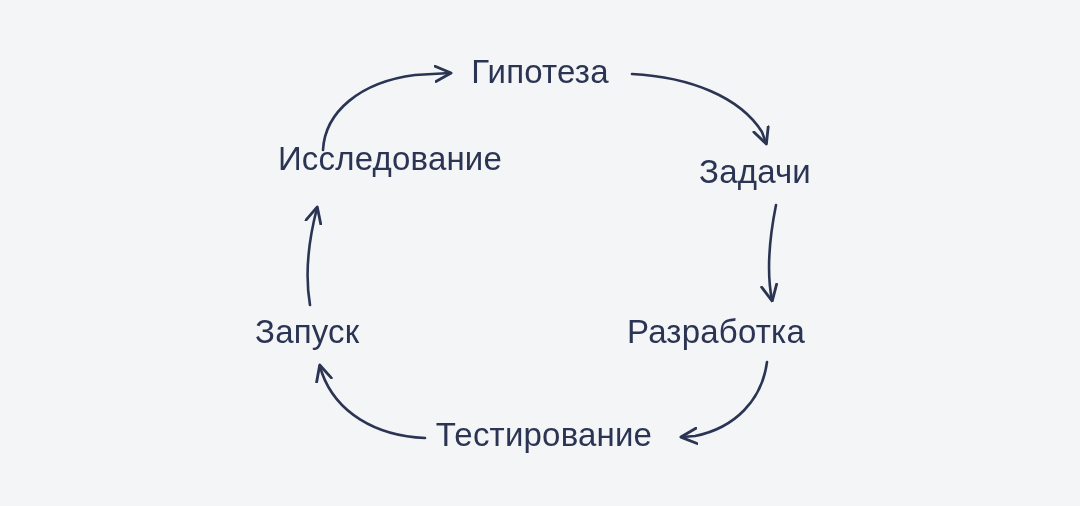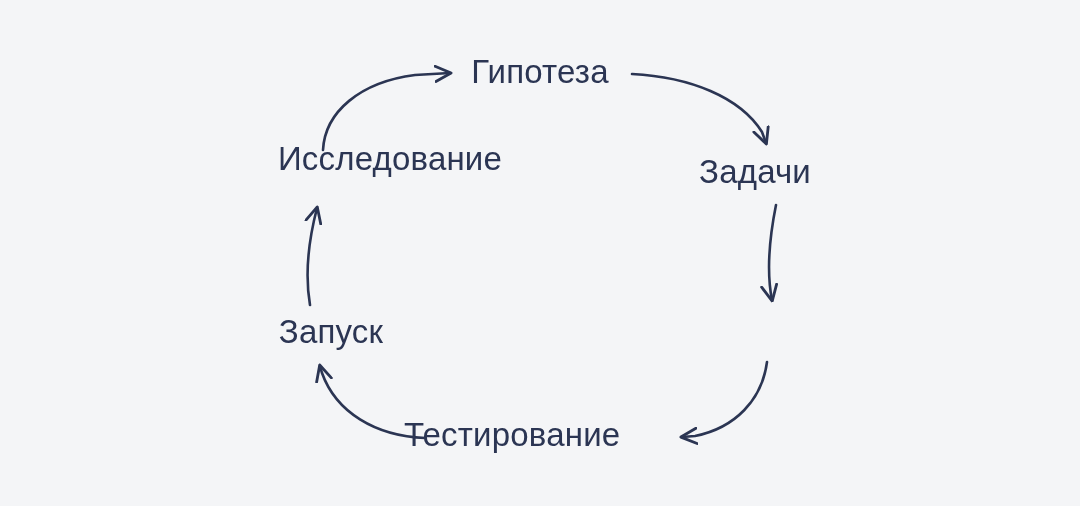--- a/index.html
+++ b/index.html
@@ -34,22 +34,22 @@
     letter-spacing: 0.2px;
     color: #2b3553;
     white-space: nowrap;
     line-height: 1;
     user-select: none;
   }
   
   #node-hypothesis  { left: 390px; top: 55px;  width: 300px; text-align: center; }
   #node-tasks       { left: 665px; top: 155px; width: 180px; text-align: center; }
   #node-development { left: 596px; top: 315px; width: 240px; text-align: center; }
-  #node-testing     { left: 404px; top: 418px; width: 280px; }
-  #node-launch      { left: 255px; top: 315px; width: 152px; text-align: center; }
+  #node-testing     { left: 404px; top: 418px; width: 280px; text-align: center; }
+  #node-launch      { left: 255px; top: 315px; width: 152px; }
   #node-research    { left: 250px; top: 142px; width: 280px; text-align: center; }
 </style>
 </head>
 <body>
 
 <div id="diagram-root">
 
   <svg id="cycle-svg" viewBox="0 0 1080 506" xmlns="http://www.w3.org/2000/svg">
     <defs>
       <marker id="arrowhead" viewBox="0 0 10 10" refX="8.6" refY="5" markerWidth="7" markerHeight="7" orient="auto-start-reverse">
@@ -71,20 +71,21 @@
 
       <path d="M 310 305 C 304 270, 310 235, 317 208" marker-end="url(#arrowhead)"></path>
 
     </g>
   </svg>
 
   <div class="node-label" id="node-tasks">Задачи</div>
 
   <div class="node-label" id="node-hypothesis">Гипотеза</div>
 
+  <div class="node-label" id="node-development">Разработка</div>
 
   <div class="node-label" id="node-testing">Тестирование</div>
 
   <div class="node-label" id="node-launch">Запуск</div>
 
   <div class="node-label" id="node-research">Исследование</div>
 
 </div>
 
 </body></html>

